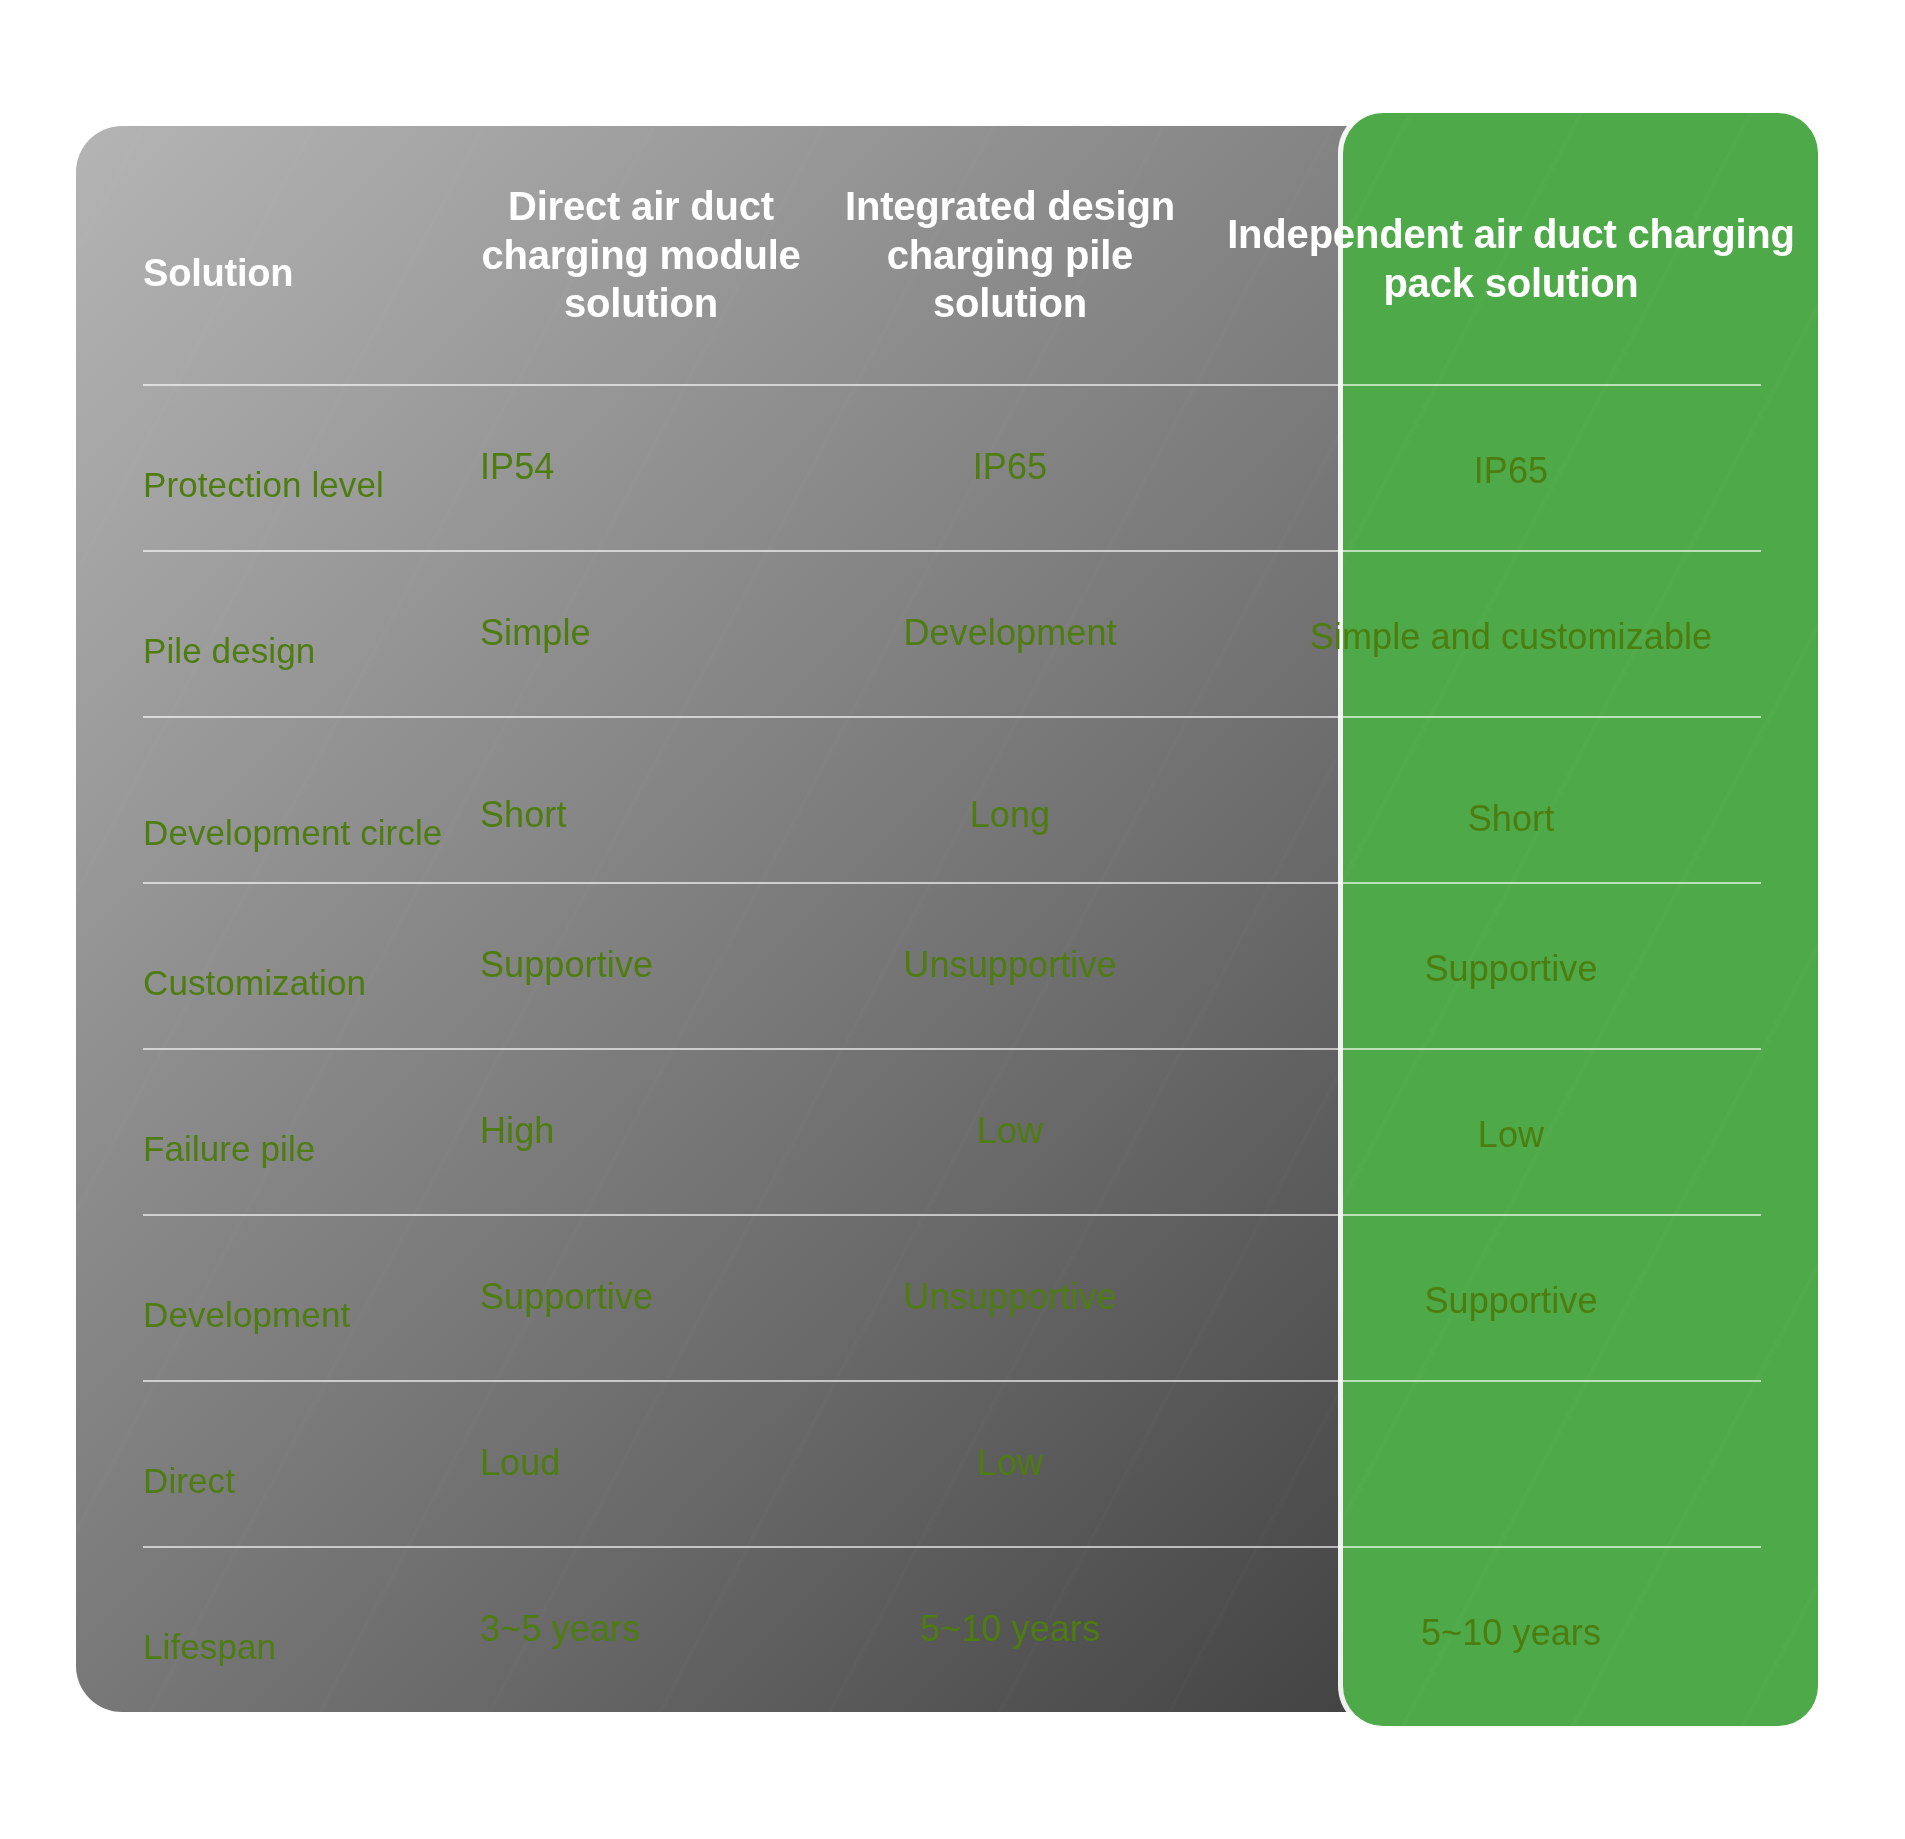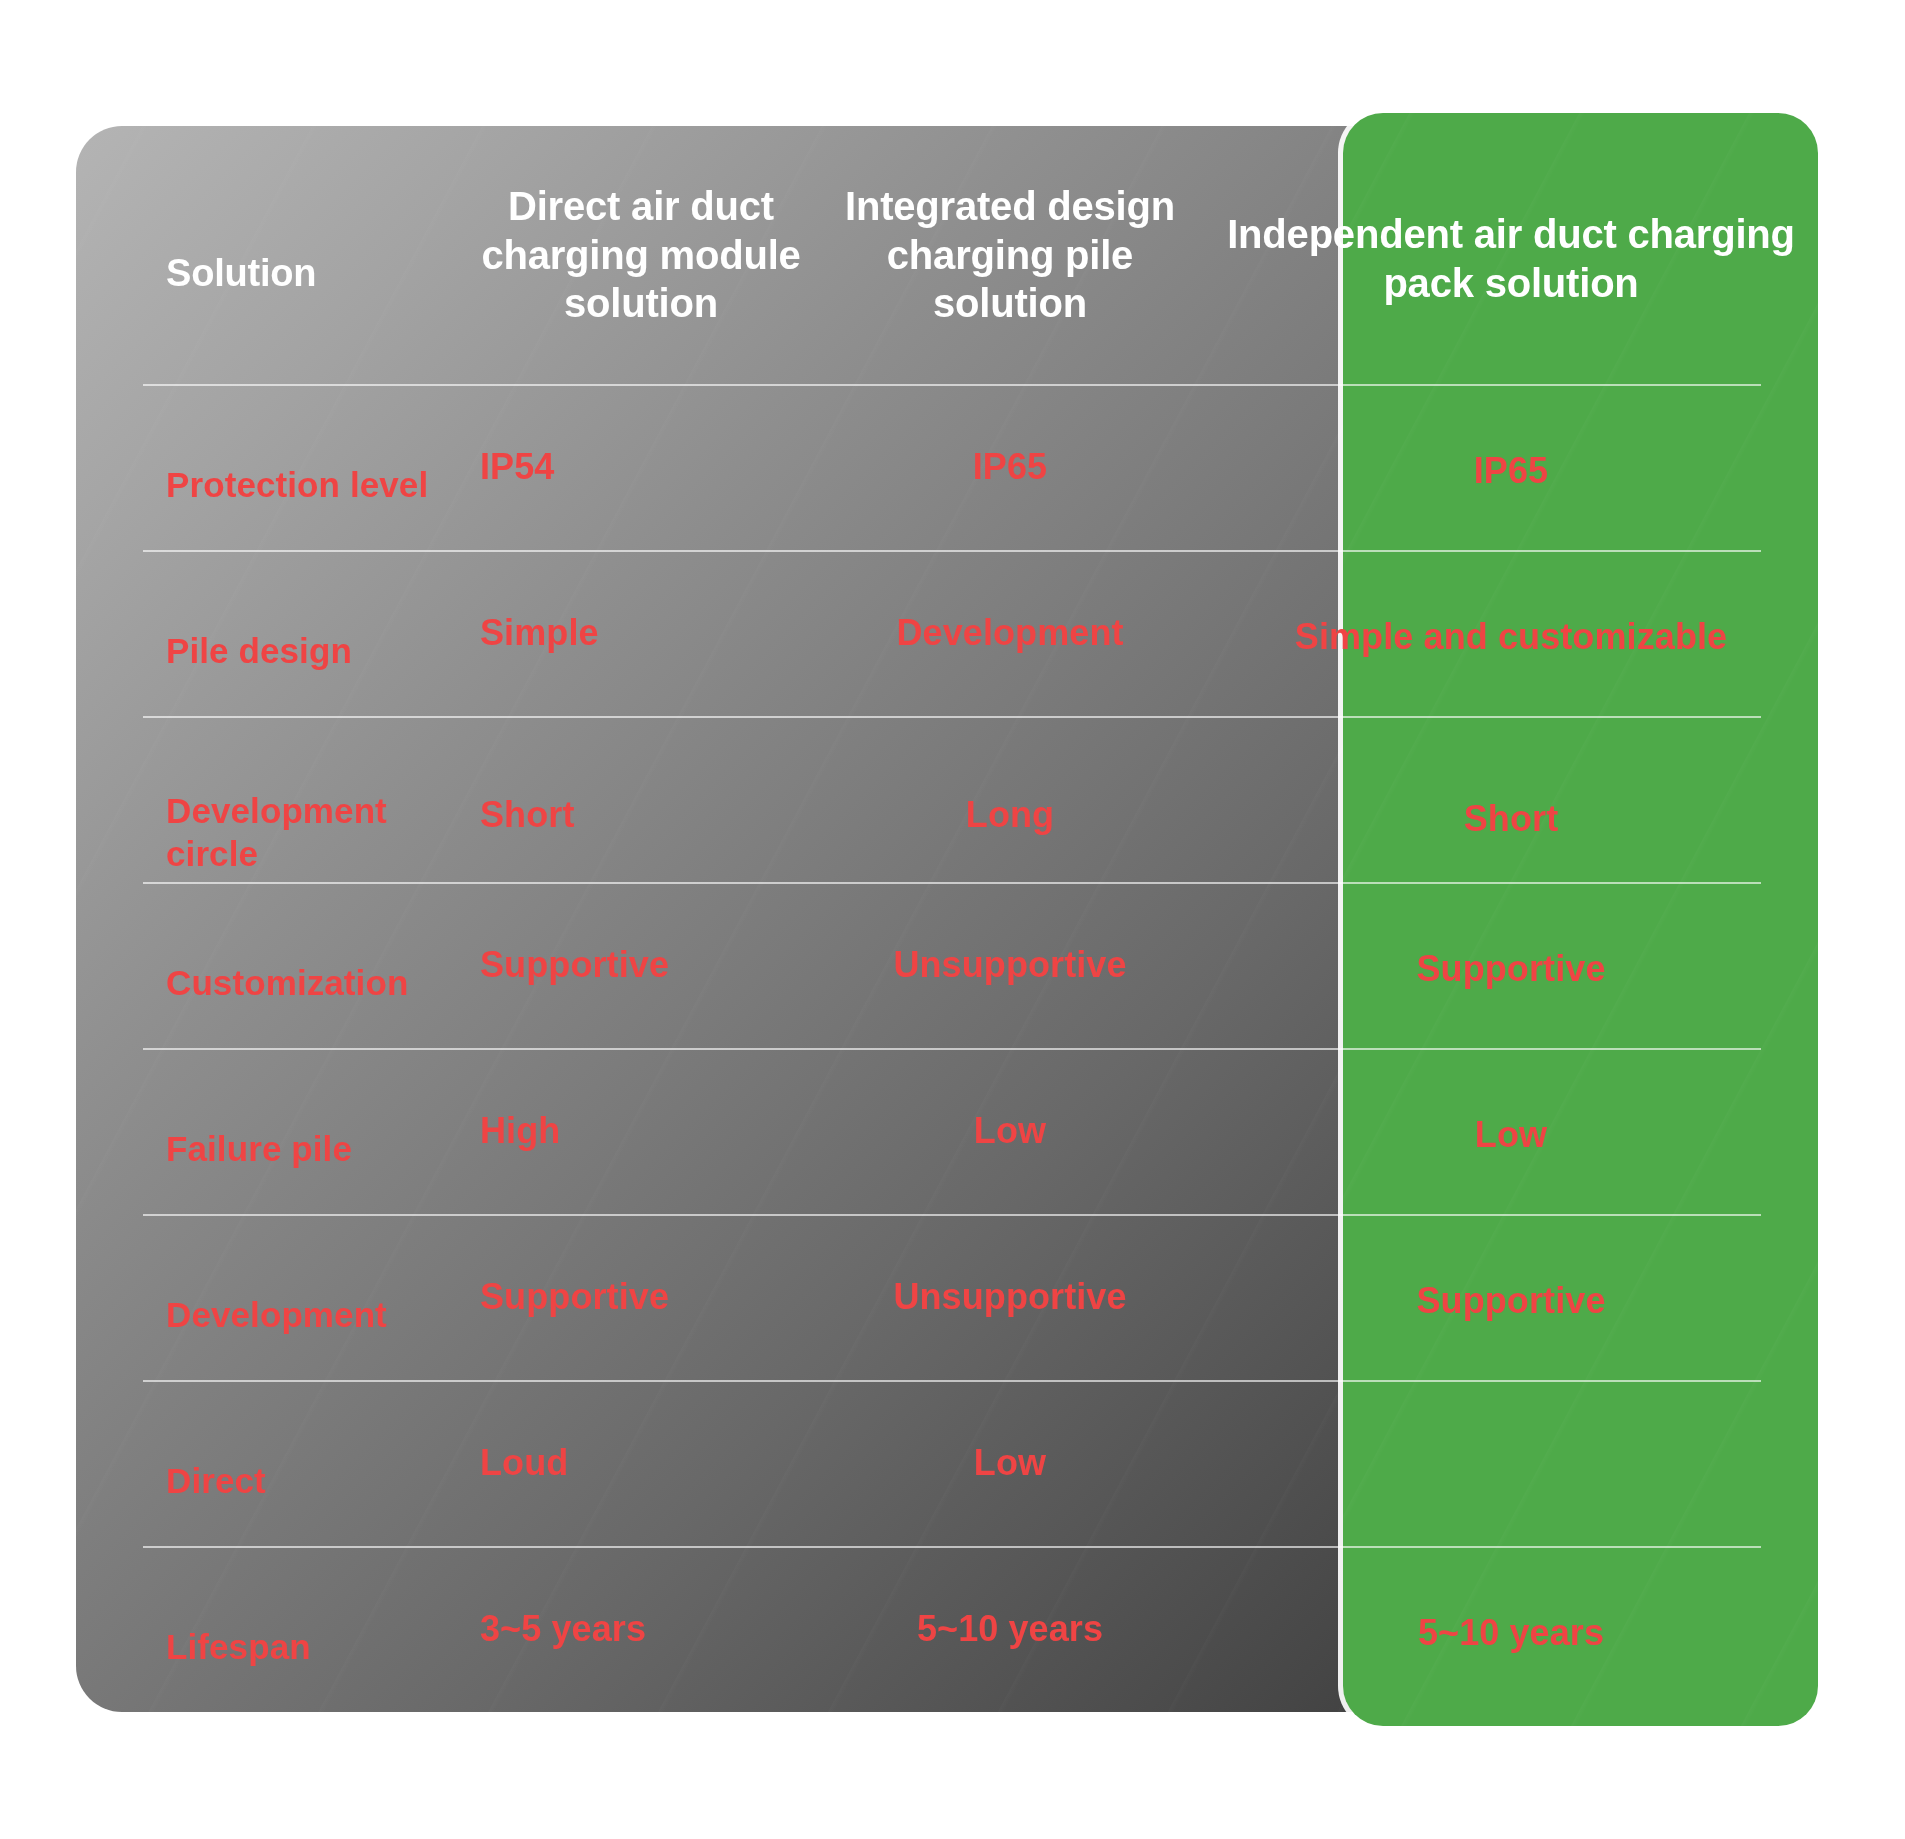--- a/index.html
+++ b/index.html
@@ -111,39 +111,39 @@
 
   .cell {
     box-sizing: border-box;
     display: flex;
     align-items: center;
     padding: 0 14px;
     line-height: 1.22;
   }
 
   
-  .c-label  { width: 390px; justify-content: flex-start; padding-left: 90px; margin-top: 36px; }
+  .c-label  { width: 390px; justify-content: flex-start; padding-left: 67px; margin-top: 36px; }
   .c-col1   { width: 350px; text-align: center; }
   .c-col2   { width: 388px; justify-content: center; text-align: center; }
   .c-col3   { width: 614px; justify-content: center; text-align: center; margin-top: 7px; }
 
   .hdr-text {
     color: #ffffff;
     font-weight: 700;
     font-size: 40px;
     letter-spacing: -0.2px;
     font-stretch: condensed;
   }
   .hdr-text.label {
     font-size: 38px;
   }
 
   .body-text {
-    color: #ef4444;
-    font-weight: 700;
+    color: #4d7c0f;
+    font-weight: 400;
     font-size: 36px;
     letter-spacing: 0.1px;
   }
   .body-text.label {
     font-size: 35px;
   }
 
   
   .divider {
     position: absolute;

